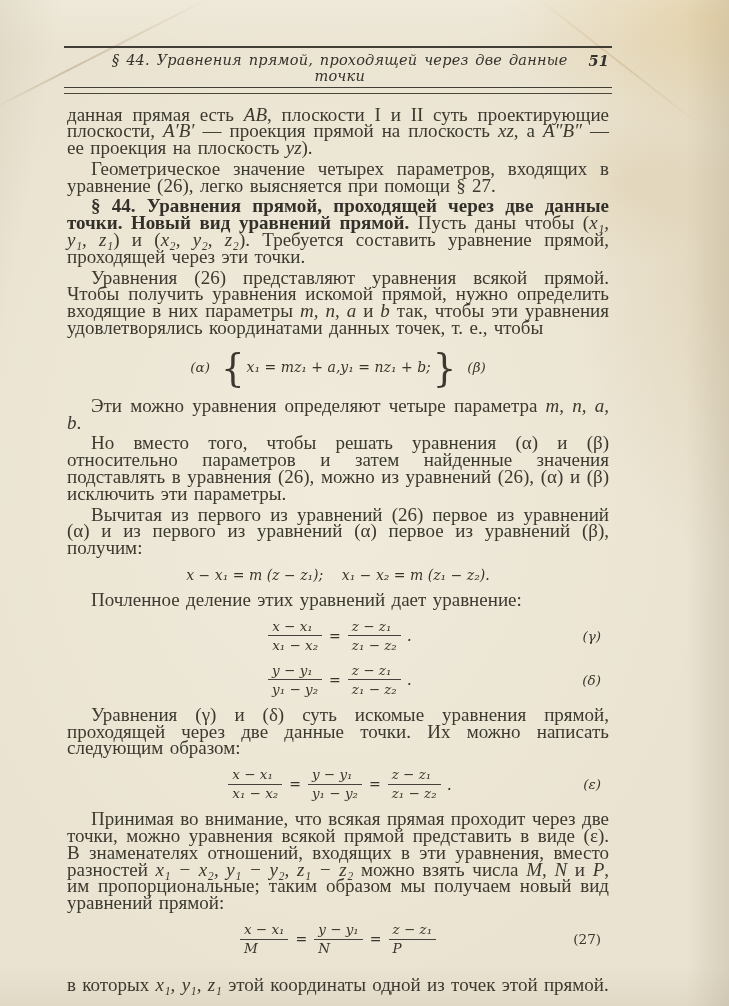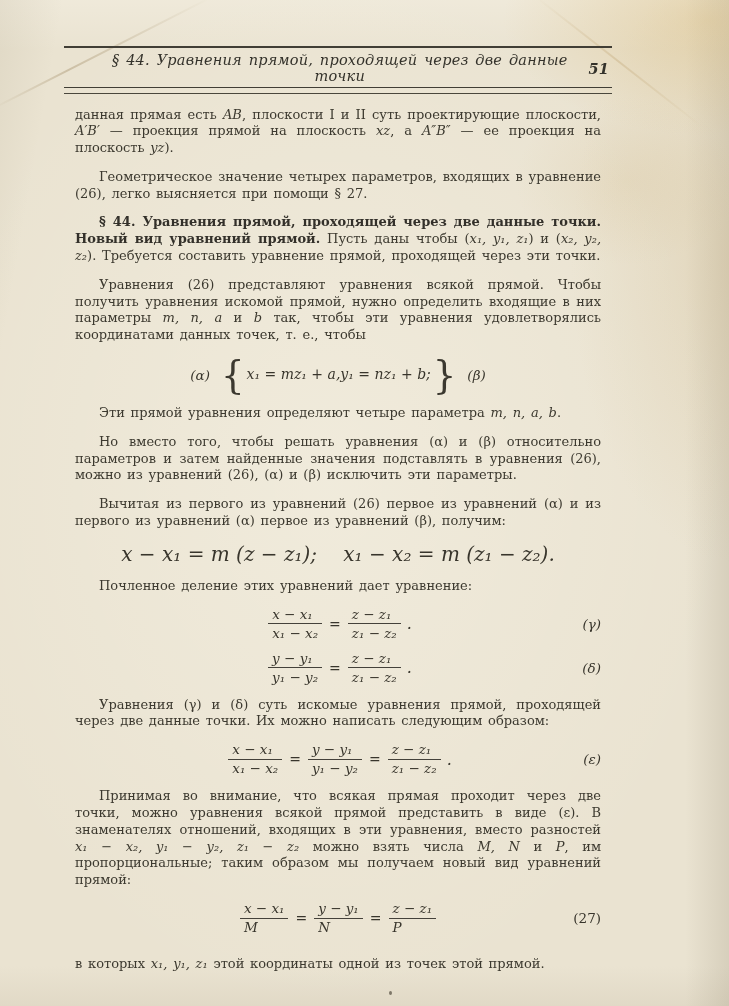--- a/index.html
+++ b/index.html
@@ -32,31 +32,31 @@
     background:linear-gradient(to right, rgba(190,162,112,0.0), rgba(190,162,112,0.35), rgba(190,162,112,0));
     transform:rotate(38deg); transform-origin:left center;
   }
   .speck { position:absolute; left:389px; top:991px; width:3px; height:4px;
     background:rgba(70,64,52,0.65); border-radius:50%; }
 
   .content { position:absolute; left:63px; top:46px; width:550px; }
 
   .rule-top { height:0; border-top:2.4px solid #413e35; margin:0 1px; }
   .header-row {
-    display:flex; align-items:center; font-style:italic;
+    display:flex; align-items:flex-start; font-style:italic;
     font-size:14.5px; color:#34322b; padding:4px 2px 3px 2px; letter-spacing:0.2px;
     word-spacing:2px;
   }
   .header-title { flex:1; text-align:center; padding-left:26px; }
   .page-num { font-weight:bold; padding-right:2px; }
   .rule-double { height:4.5px; border-top:1.9px solid #413e35; border-bottom:1.3px solid #4a473c; margin:0 1px; }
 
   .para {
-    margin:12px; text-align:justify; font-size:13px; line-height:16.8px;
-    word-spacing:1.6px; color:#3c392f; hyphens:none;
+    margin:4px; text-align:justify; font-size:19px; line-height:16.8px;
+    word-spacing:1.6px; color:#3c392f; hyphens:none;font-family:Liberation Serif, serif;
   }
   .indent { text-indent:24px; }
   .mt { margin-top:13px; }
   .var { font-style:italic; }
   .b { font-weight:bold; color:#33302a; }
 
   .eq { position:relative; text-align:center; font-style:italic; color:#38352c; }
   .eq-label {
     position:absolute; right:12px; top:50%; transform:translateY(-50%);
     font-size:13.5px; font-style:italic;
@@ -66,21 +66,21 @@
   .eq-system { margin:12px 0 12px; font-size:14px; }
   .sys-inner { display:inline-flex; align-items:center; }
   .sys-label { font-size:13.5px; margin-right:9px; }
   .sys-label.right { margin:0 0 0 9px; }
   .brace { font-size:37px; font-weight:200; font-style:normal; color:#3b382f;
     transform:scaleY(1.04); line-height:1; padding:0 2px; }
   .sys-col { display:inline-flex; align-items:flex-start; }
   .sys-col .sys-row { line-height:19.5px; white-space:nowrap; }
   .sys-col + .sys-col { margin-left:52px; }
 
-  .eq-line { margin:10px 0 9px; font-size:20px; }
+  .eq-line { margin:10px 0 9px; font-size:14px; }
 
   .eq-frac { margin:10px 0; }
   .frac { display:inline-block; vertical-align:middle; text-align:left;
     font-size:13.5px; line-height:15px; margin:0 4px; }
   .frac .num { display:block; border-bottom:1.3px solid #44413a; padding:0 4px 1.5px; }
   .frac .den { display:block; padding:1.5px 4px 0; }
   .eqs { display:inline-block; vertical-align:middle; margin:0 3px; font-size:14px; }
   .trail { display:inline-block; vertical-align:middle; margin-left:2px; }
 
   .p12 { margin-top:21px; }
@@ -117,21 +117,21 @@
         <span class="brace">{</span>
         <span class="sys-col">
           <span class="sys-row">x₁ = mz₁ + a,</span>
           <span class="sys-row">y₁ = nz₁ + b;</span>
         </span>
         <span class="brace">}</span>
         <span class="sys-label right">(β)</span>
       </span>
     </div>
 
-    <p class="para indent"><span>Эти прямой уравнения определяют четыре параметра </span><span class="var">m, n, a, b</span><span>.</span></p>
+    <p class="para indent"><span>Эти можно уравнения определяют четыре параметра </span><span class="var">m, n, a, b</span><span>.</span></p>
 
     <p class="para indent">Но вместо того, чтобы решать уравнения (α) и (β) относительно параметров и затем найденные значения подставлять в уравнения (26), можно из уравнений (26), (α) и (β) исключить эти параметры.</p>
 
     <p class="para indent">Вычитая из первого из уравнений (26) первое из уравнений (α) и из первого из уравнений (α) первое из уравнений (β), получим:</p>
 
     <div class="eq eq-line">x − x₁ = m (z − z₁);  x₁ − x₂ = m (z₁ − z₂).</div>
 
     <p class="para indent">Почленное деление этих уравнений дает уравнение:</p>
 
     <div class="eq eq-frac">

